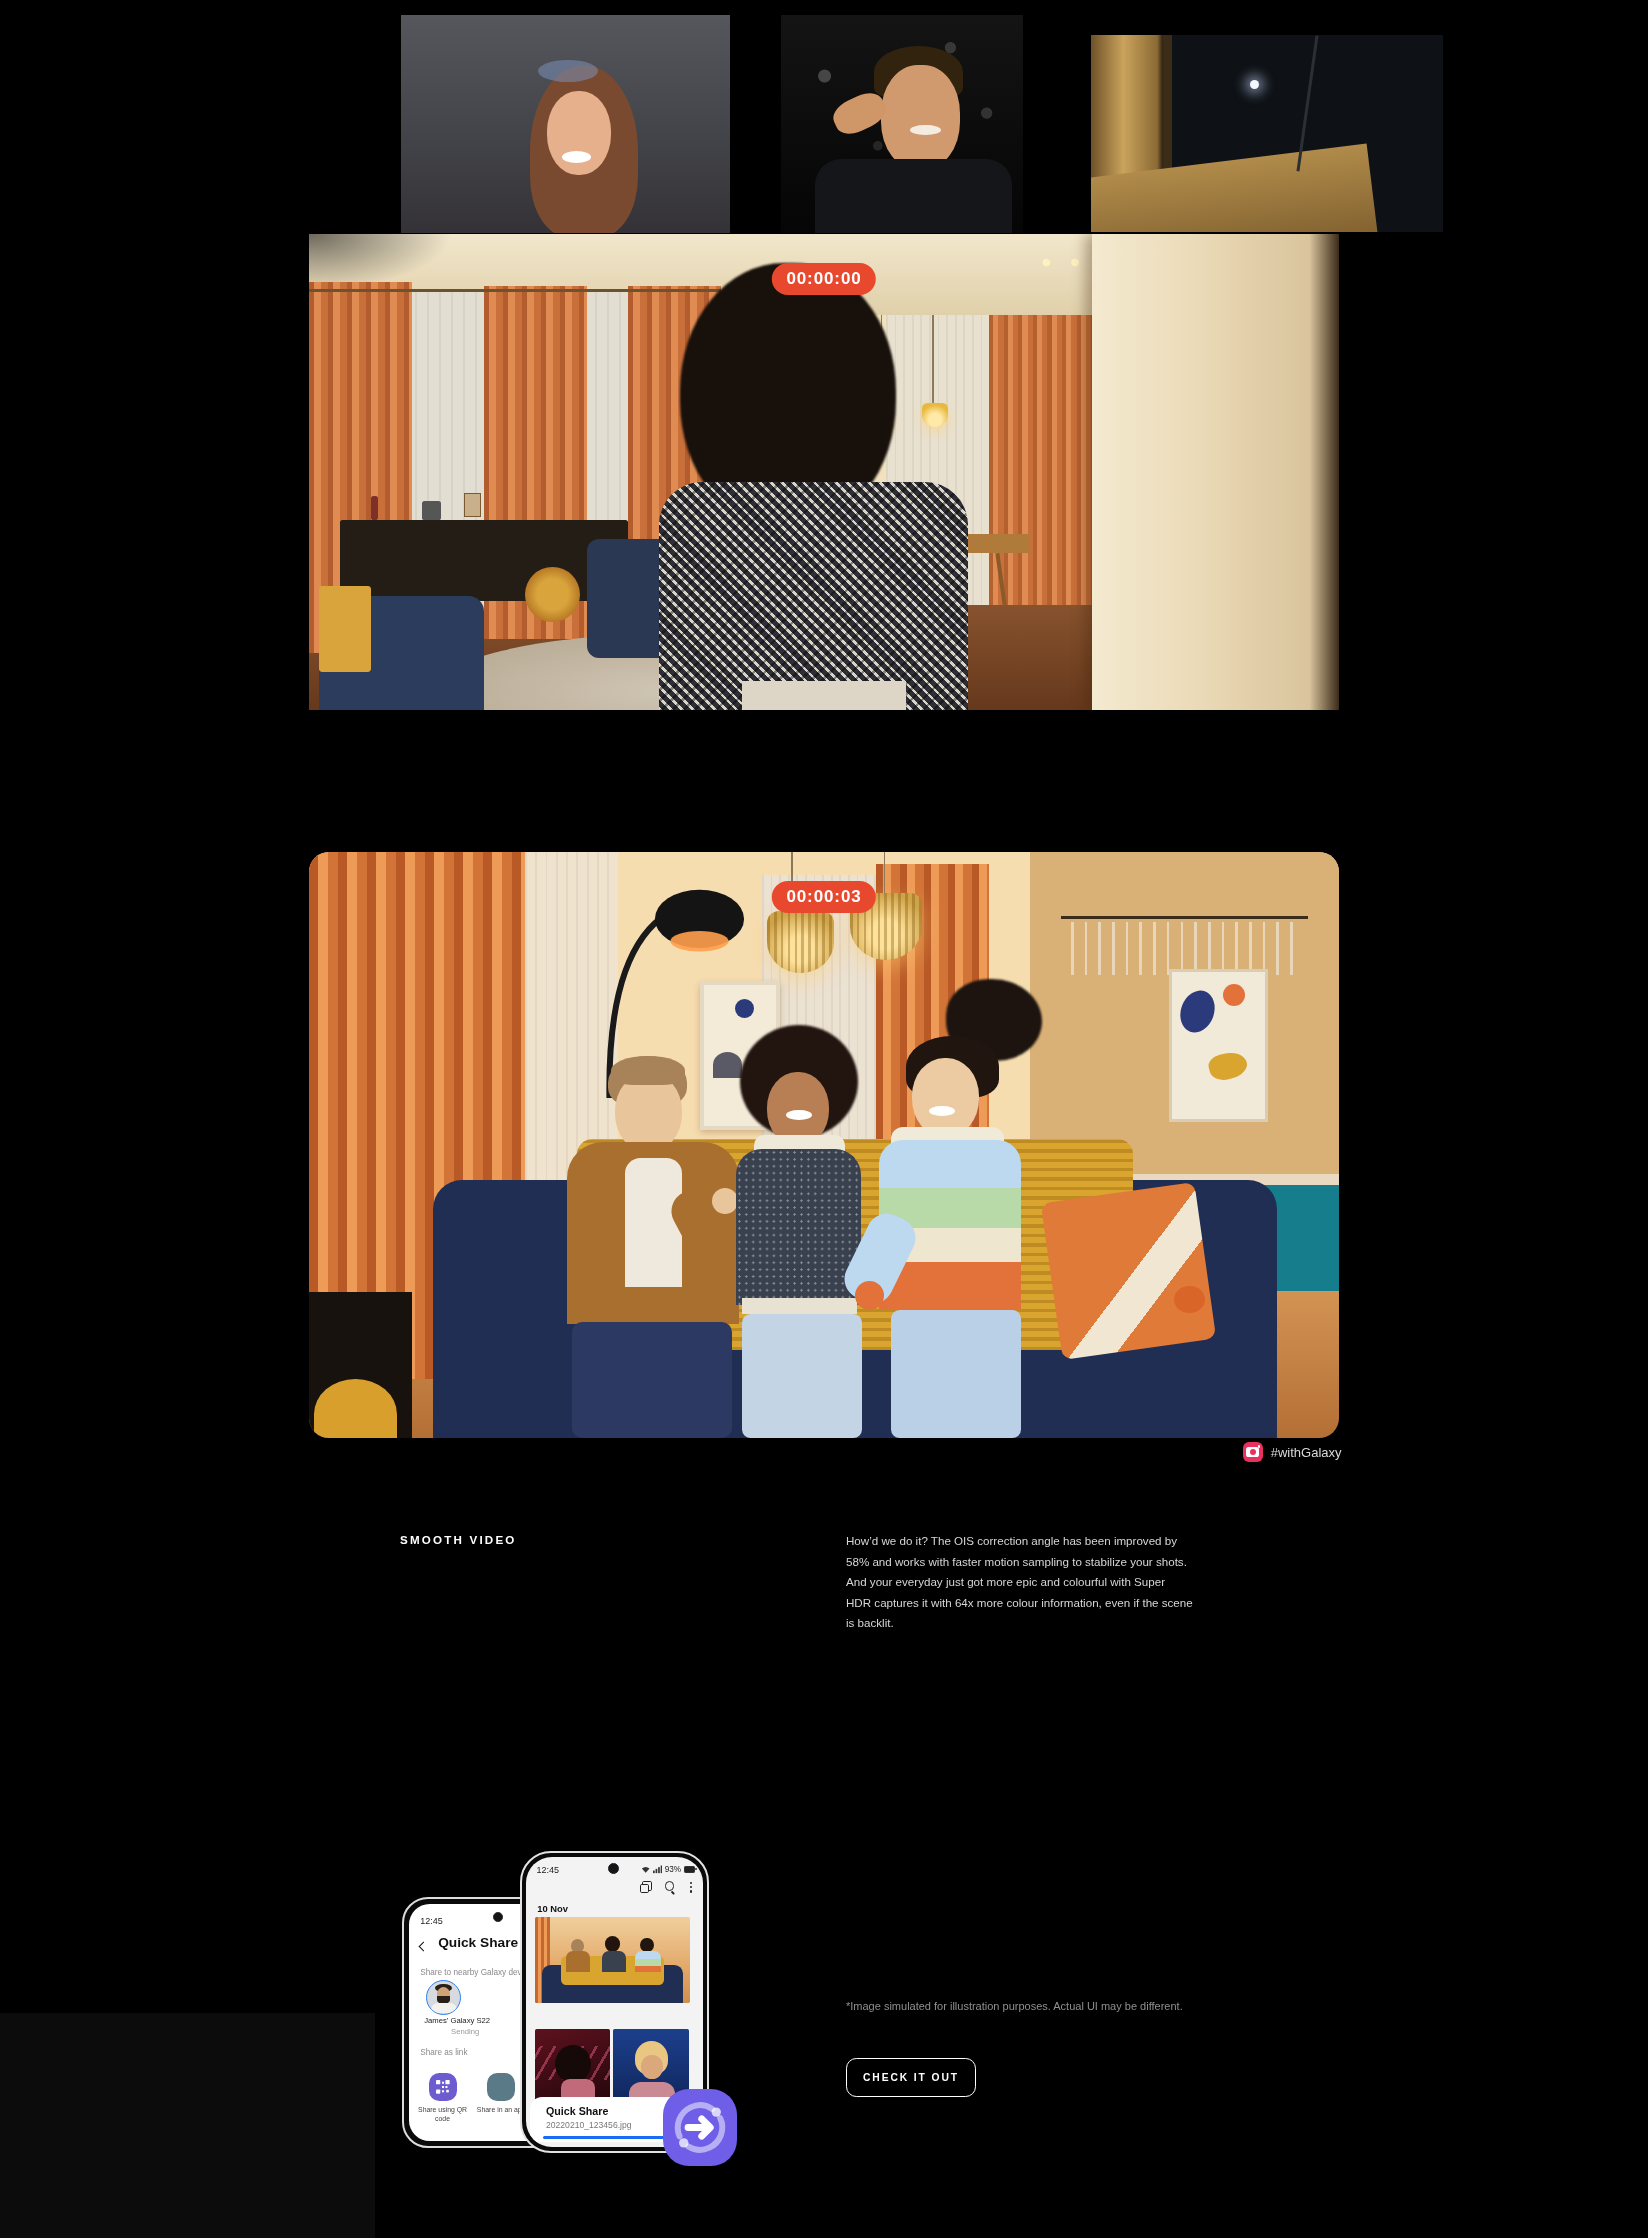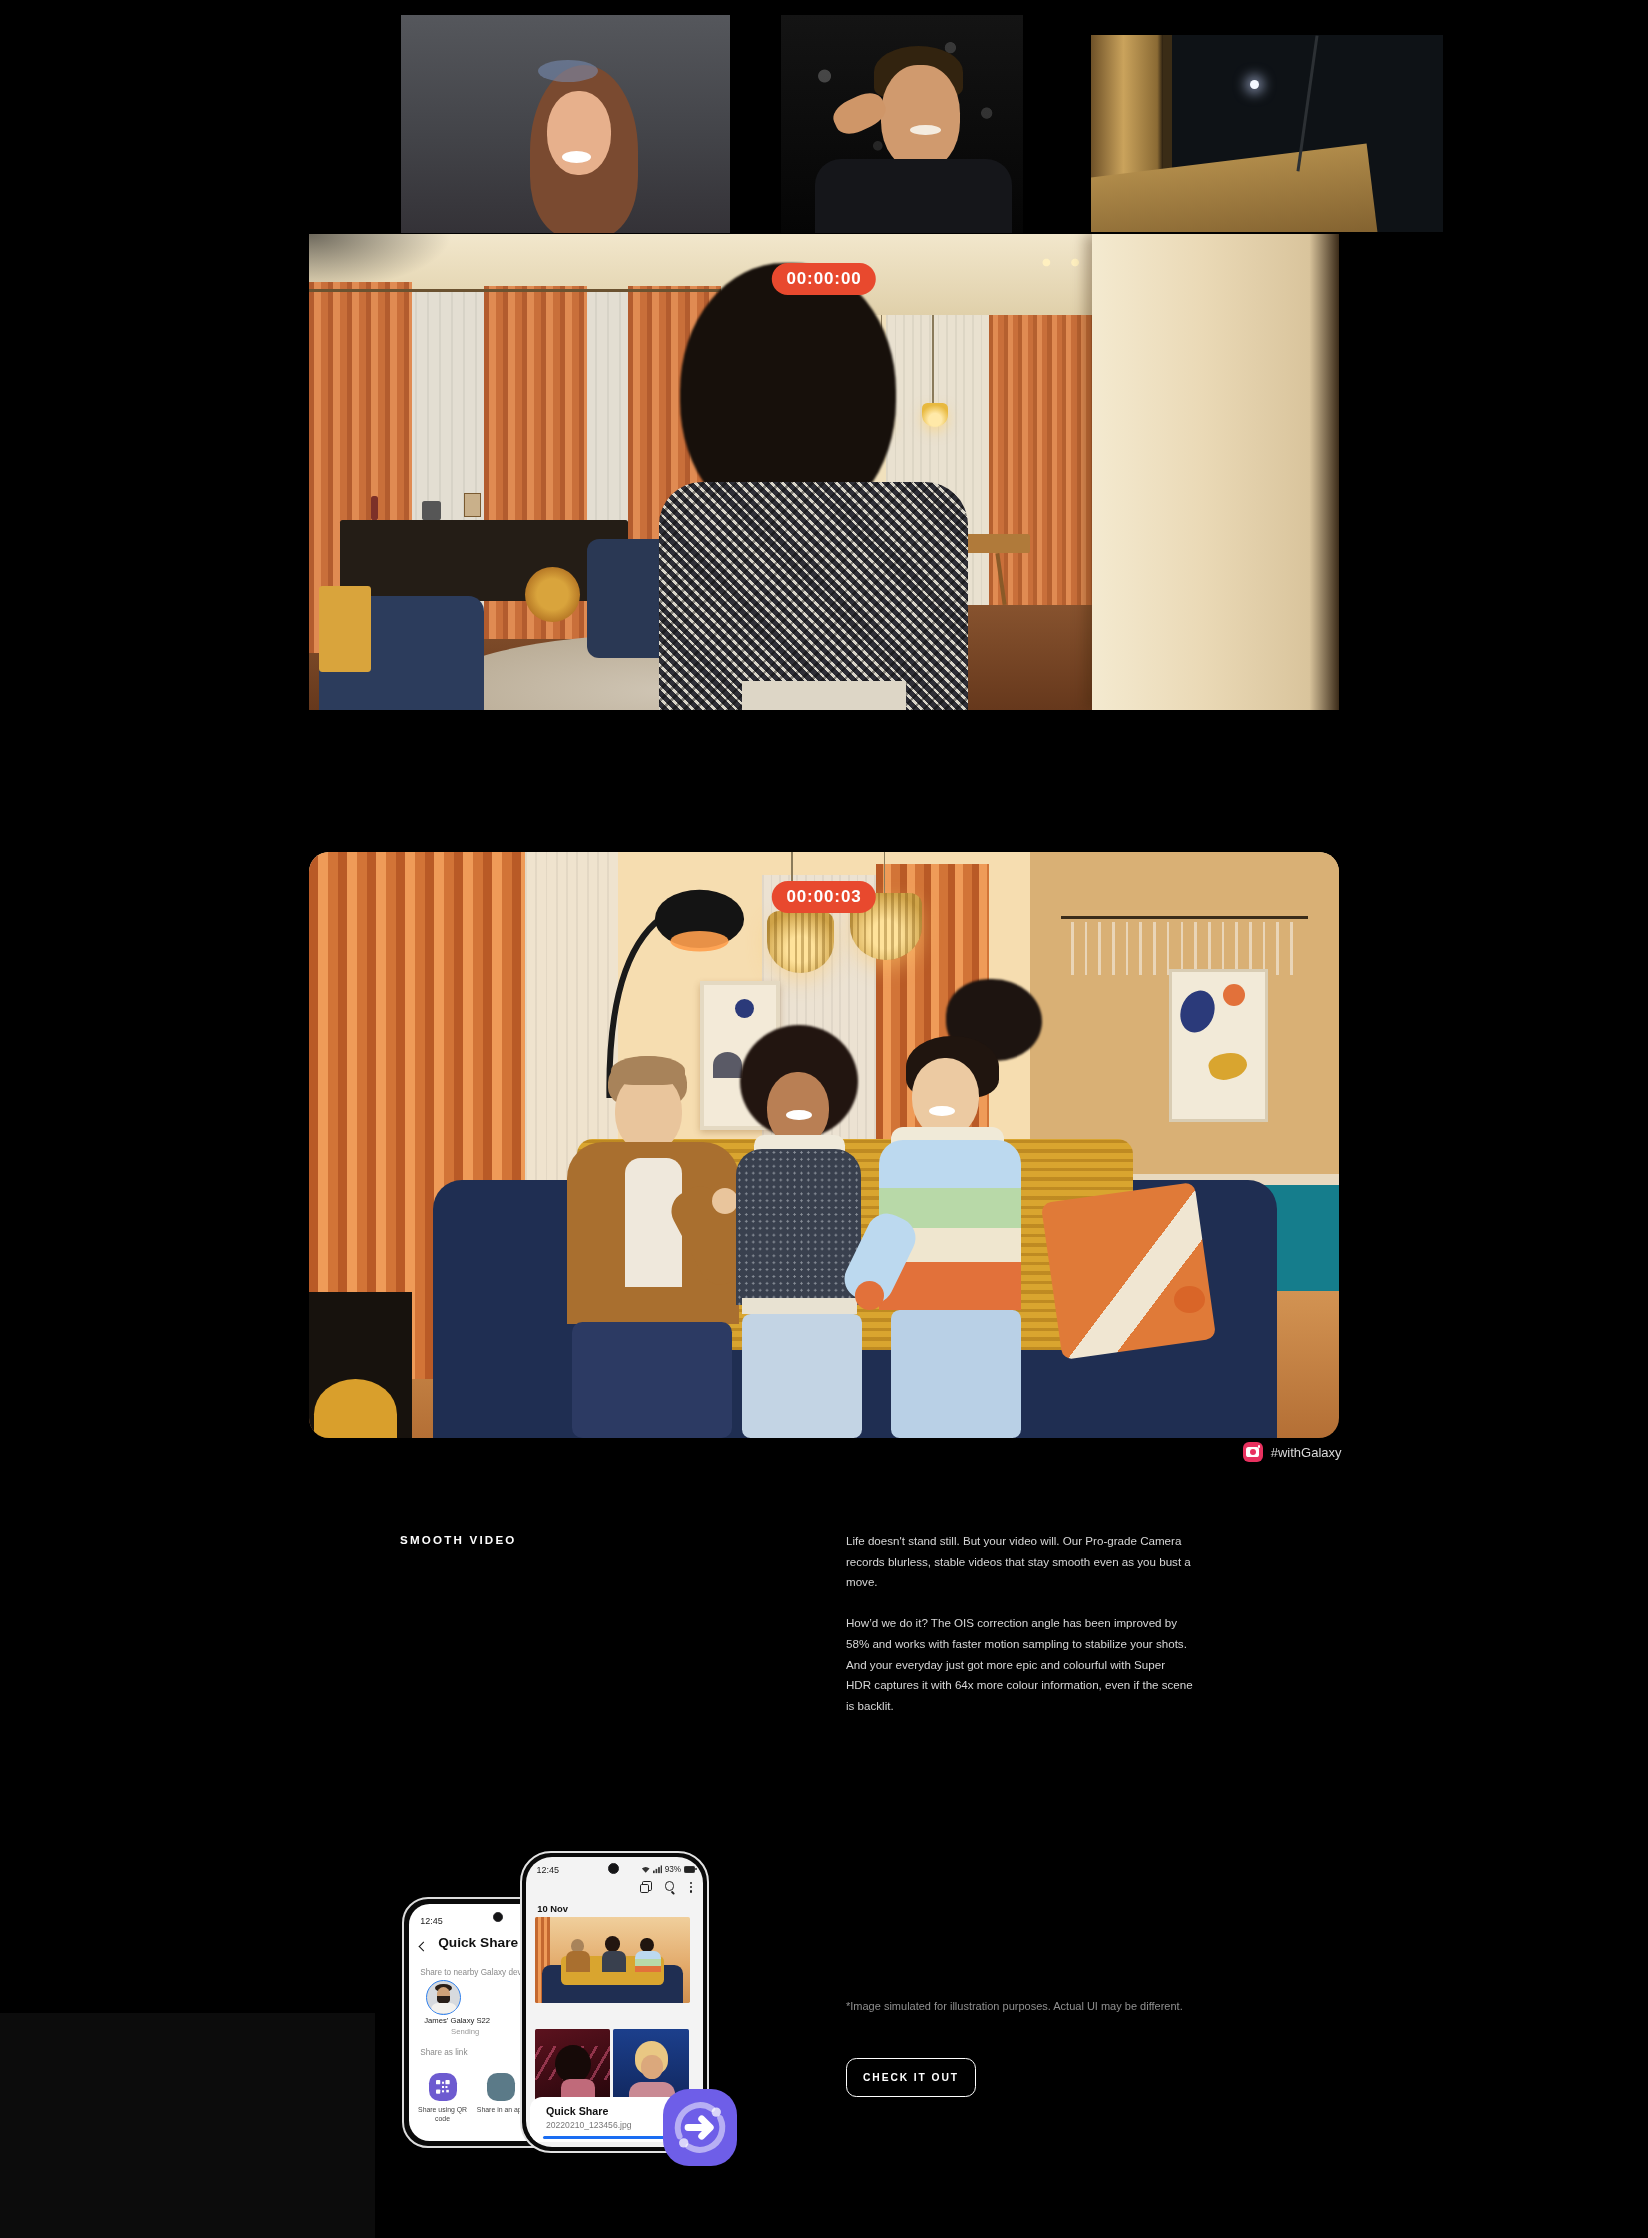--- a/index.html
+++ b/index.html
@@ -224,21 +224,20 @@
       <span class="wg-cam">
         <span class="wg-lens"></span>
       </span>
       <span class="wg-dot"></span>
     </span>
     <span class="wg-label">#withGalaxy</span>
   </div>
 
   <div class="eyebrow">SMOOTH VIDEO</div>
   <div class="bodycol">
-    <p>Life doesn't stand still. But your video will. Our Pro-grade Camera records blurless, stable videos that stay smooth even as you bust a move.</p>
     <p>How’d we do it? The OIS correction angle has been improved by 58% and works with faster motion sampling to stabilize your shots. And your everyday just got more epic and colourful with Super HDR captures it with 64x more colour information, even if the scene is backlit.</p>
   </div>
 
   <div class="dark-panel"></div>
 
   <div class="phone lphone">
     <div class="lscreen">
       <span class="ptime" style="left:11px;top:12px;">12:45</span>
       <span class="punch" style="left:84px;top:7.7px;width:7.7px;height:7.7px;"></span>
       <span class="abs" style="left:11px;top:34px;"><span class="chev"></span></span>

